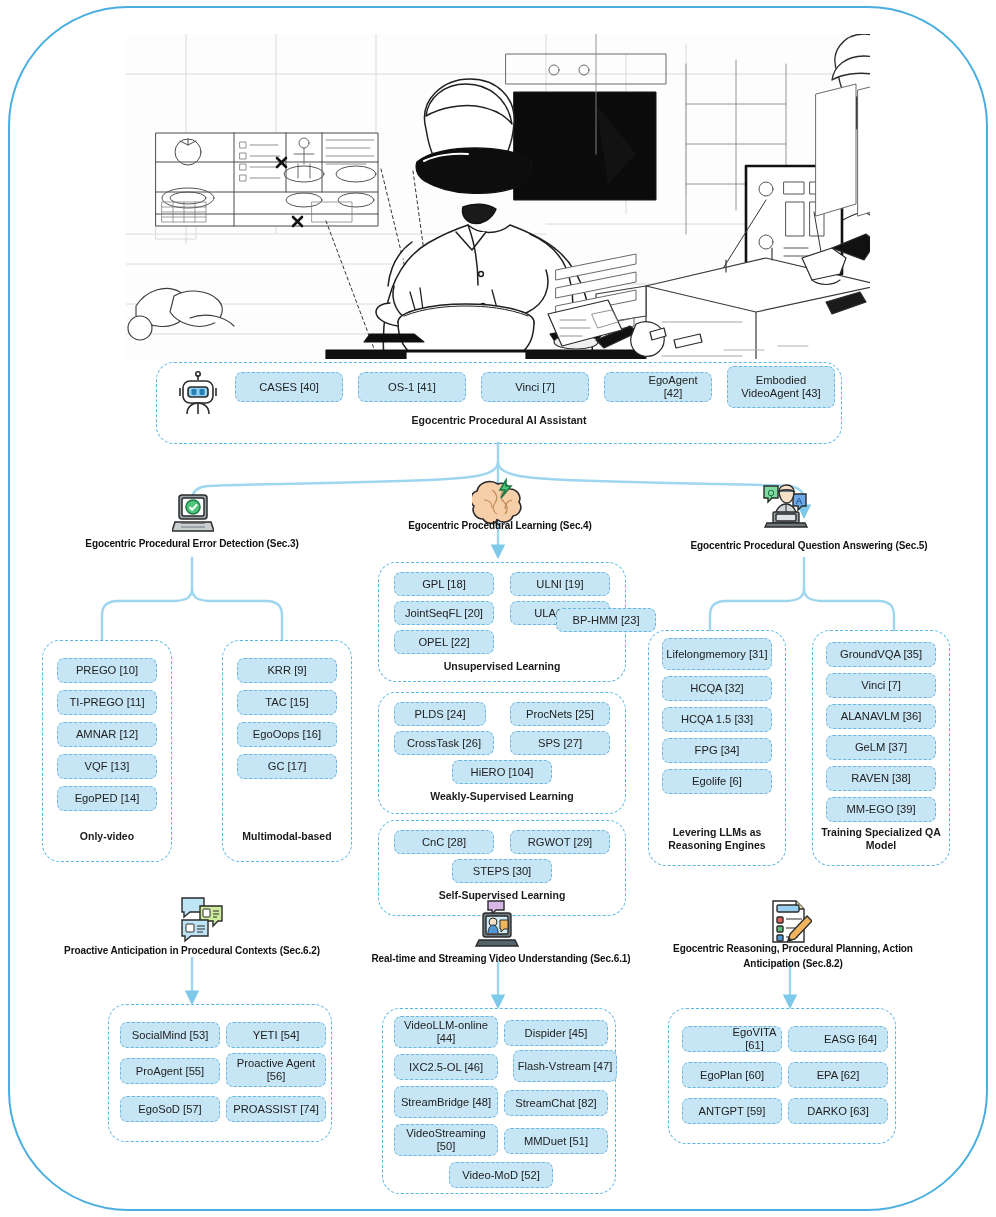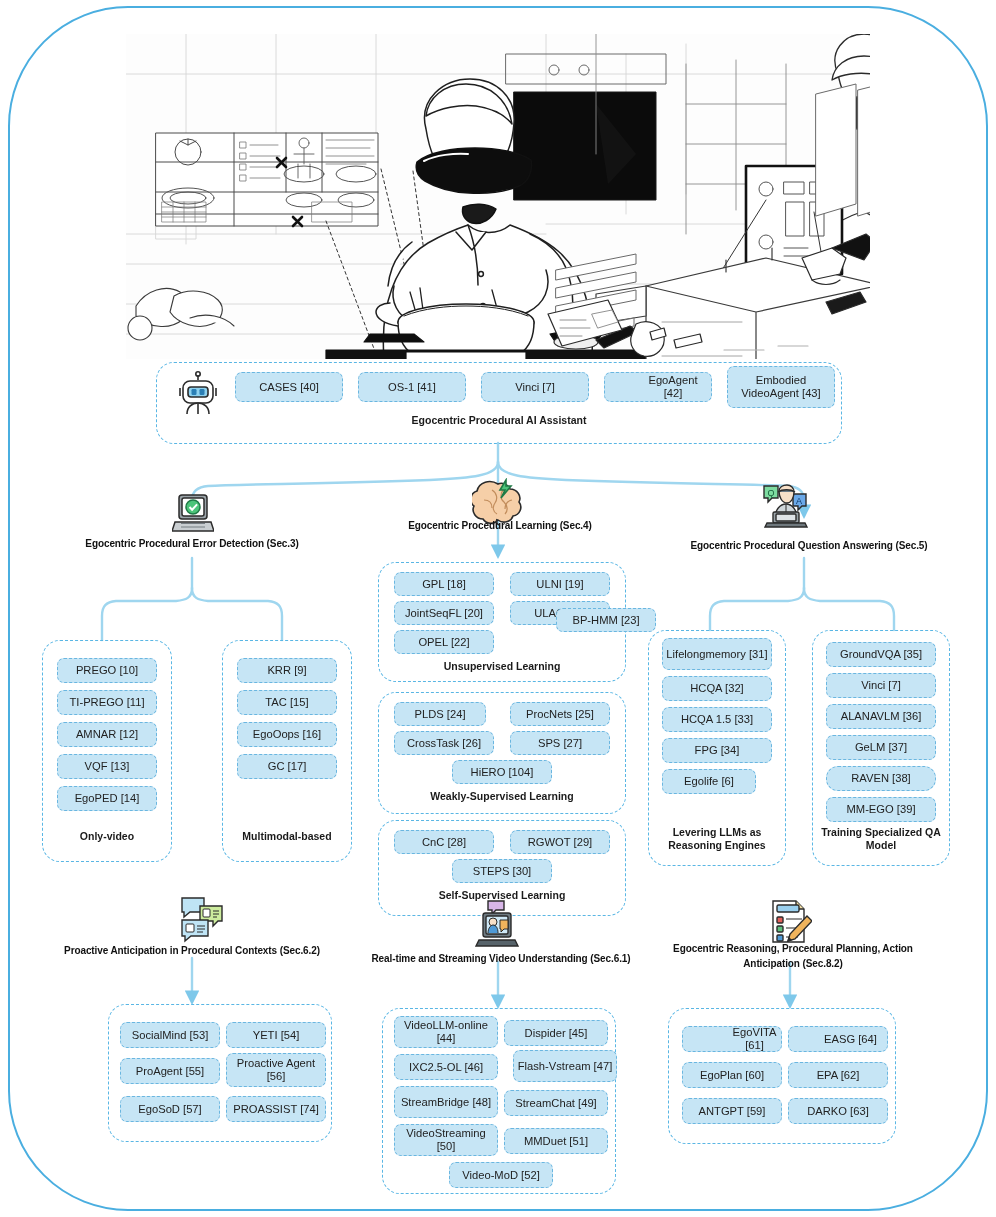--- a/index.html
+++ b/index.html
@@ -347,21 +347,21 @@
 <div class="chip" style="left:57px; top:658px; width:100px; height:25px;">PREGO [10]</div>
 <div class="chip" style="left:57px; top:690px; width:100px; height:25px;">TI-PREGO [11]</div>
 <div class="chip" style="left:57px; top:722px; width:100px; height:25px;">AMNAR [12]</div>
 <div class="chip" style="left:57px; top:754px; width:100px; height:25px;">VQF [13]</div>
 <div class="chip" style="left:57px; top:786px; width:100px; height:25px;">EgoPED [14]</div>
 <div class="grp-label" style="left:42px; top:830px; width:130px;">Only-video</div>
 
 <div class="grp" style="left:222px; top:640px; width:130px; height:222px;"></div>
 <div class="chip" style="left:237px; top:658px; width:100px; height:25px;">KRR [9]</div>
 <div class="chip" style="left:237px; top:690px; width:100px; height:25px;">TAC [15]</div>
-<div class="chip" style="left:237px; top:722px; width:100px; height:25px;">EgoOops [16]</div>
+<div class="chip" style="left:237px; top:722px; width:100px; height:25px;border-radius:6px;">EgoOops [16]</div>
 <div class="chip" style="left:237px; top:754px; width:100px; height:25px;">GC [17]</div>
 <div class="grp-label" style="left:222px; top:830px; width:130px;">Multimodal-based</div>
 
 <div class="grp" style="left:378px; top:562px; width:248px; height:120px;"></div>
 <div class="chip" style="left:394px; top:572px; width:100px; height:24px;">GPL [18]</div>
 <div class="chip" style="left:510px; top:572px; width:100px; height:24px;">ULNI [19]</div>
 <div class="chip" style="left:394px; top:601px; width:100px; height:24px;">JointSeqFL [20]</div>
 <div class="chip" style="left:510px; top:601px; width:100px; height:24px;">ULAC [21]</div>
 <div class="chip" style="left:394px; top:630px; width:100px; height:24px;">OPEL [22]</div>
 <div class="chip" style="left:510px; top:608px; width:100px; height:24px;margin-left:46px;">BP-HMM [23]</div>
@@ -379,29 +379,29 @@
 <div class="chip" style="left:394px; top:830px; width:100px; height:24px;">CnC [28]</div>
 <div class="chip" style="left:510px; top:830px; width:100px; height:24px;">RGWOT [29]</div>
 <div class="chip" style="left:452px; top:859px; width:100px; height:24px;">STEPS [30]</div>
 <div class="grp-label" style="left:378px; top:889px; width:248px;">Self-Supervised Learning</div>
 
 <div class="grp" style="left:648px; top:630px; width:138px; height:236px;"></div>
 <div class="chip" style="left:662px; top:638px; width:110px; height:32px;">Lifelongmemory [31]</div>
 <div class="chip" style="left:662px; top:676px; width:110px; height:25px;">HCQA [32]</div>
 <div class="chip" style="left:662px; top:707px; width:110px; height:25px;">HCQA 1.5 [33]</div>
 <div class="chip" style="left:662px; top:738px; width:110px; height:25px;">FPG [34]</div>
-<div class="chip" style="left:662px; top:769px; width:94px; height:25px;">Egolife [6]</div>
+<div class="chip" style="left:662px; top:769px; width:110px; height:25px;">Egolife [6]</div>
 <div class="grp-label" style="left:654px; top:826px; width:126px;">Levering LLMs as Reasoning Engines</div>
 
 <div class="grp" style="left:812px; top:630px; width:138px; height:236px;"></div>
 <div class="chip" style="left:826px; top:642px; width:110px; height:25px;">GroundVQA [35]</div>
 <div class="chip" style="left:826px; top:673px; width:110px; height:25px;">Vinci [7]</div>
 <div class="chip" style="left:826px; top:704px; width:110px; height:25px;">ALANAVLM [36]</div>
 <div class="chip" style="left:826px; top:735px; width:110px; height:25px;">GeLM [37]</div>
-<div class="chip" style="left:826px; top:766px; width:110px; height:25px;border-radius:12px;">RAVEN [38]</div>
+<div class="chip" style="left:826px; top:766px; width:110px; height:25px;">RAVEN [38]</div>
 <div class="chip" style="left:826px; top:797px; width:110px; height:25px;">MM-EGO [39]</div>
 <div class="grp-label" style="left:818px; top:826px; width:126px;">Training Specialized QA Model</div>
 
 <svg class="icon-wrap" style="left:178px; top:896px; width:50px; height:50px;" viewBox="0 0 50 50">
   <g stroke="#2b2b2b" stroke-width="1.4">
     <path d="M4 2 h22 v14 h-14 l-6 5 v-5 h-2 z" fill="#bfe4f5"></path>
     <path d="M22 10 h22 v15 h-4 l-5 5 v-5 h-13 z" fill="#cdec9e"></path>
     <rect x="25" y="13" width="7" height="8" rx="1" fill="#fff" stroke="#2b2b2b" stroke-width="1"></rect>
     <path d="M35 15 h6 M35 18 h6 M35 21 h4" stroke-width="1"></path>
     <path d="M4 24 h26 v16 h-17 l-6 5 v-5 h-3 z" fill="#bfe4f5"></path>
@@ -431,21 +431,21 @@
   </g>
 </svg>
 <div class="sec-title" style="left:366px; top:952px; width:270px;">Real-time and Streaming Video Understanding (Sec.6.1)</div>
 
 <div class="grp" style="left:382px; top:1008px; width:234px; height:186px;"></div>
 <div class="chip" style="left:394px; top:1016px; width:104px; height:32px;">VideoLLM-online [44]</div>
 <div class="chip" style="left:504px; top:1020px; width:104px; height:26px;">Dispider [45]</div>
 <div class="chip" style="left:394px; top:1054px; width:104px; height:26px;">IXC2.5-OL [46]</div>
 <div class="chip" style="left:504px; top:1050px; width:104px; height:32px;margin-left:9px;">Flash-Vstream [47]</div>
 <div class="chip" style="left:394px; top:1086px; width:104px; height:32px;">StreamBridge [48]</div>
-<div class="chip" style="left:504px; top:1090px; width:104px; height:26px;">StreamChat [49]</div>
+<div class="chip" style="left:504px; top:1090px; width:104px; height:26px;">StreamChat [82]</div>
 <div class="chip" style="left:394px; top:1124px; width:104px; height:32px;">VideoStreaming [50]</div>
 <div class="chip" style="left:504px; top:1128px; width:104px; height:26px;">MMDuet [51]</div>
 <div class="chip" style="left:449px; top:1162px; width:104px; height:26px;">Video-MoD [52]</div>
 
 <svg class="icon-wrap" style="left:764px; top:898px; width:48px; height:50px;" viewBox="0 0 48 50">
   <g stroke="#2b2b2b" stroke-width="1.4">
     <path d="M9 3 h23 l8 8 v33 h-31 z" fill="#fff"></path>
     <path d="M32 3 v8 h8" fill="#f2dfa8"></path>
     <rect x="13" y="7" width="22" height="7" rx="1.5" fill="#9ad0ef"></rect>
     <rect x="13" y="19" width="6" height="6" rx="1" fill="#e2605a"></rect>

